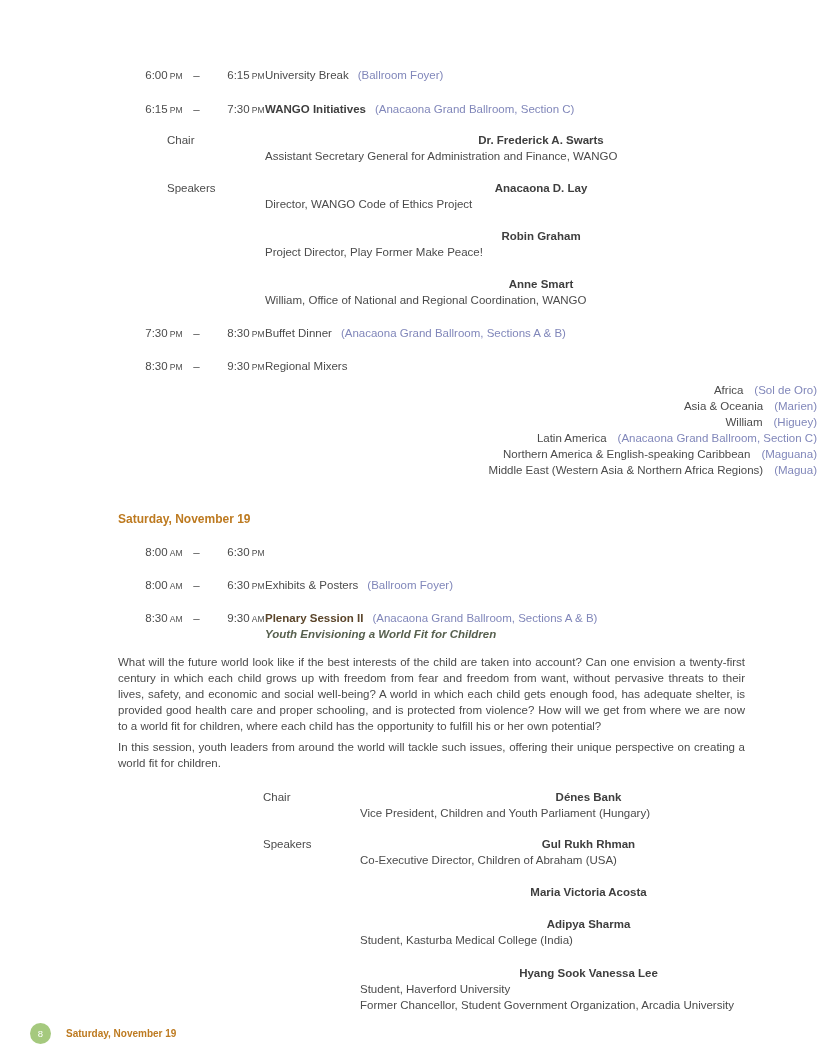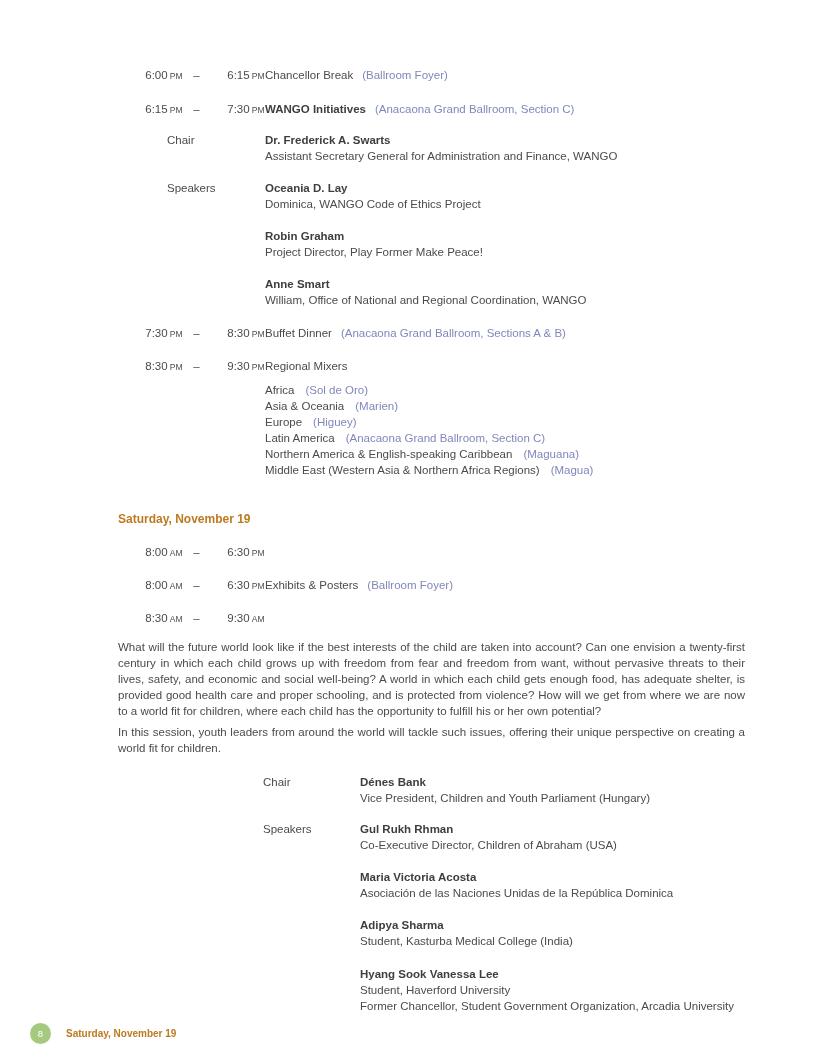--- a/index.html
+++ b/index.html
@@ -28,25 +28,25 @@
   .etitle.session { font-weight:bold; color:#5b452a; }
   .eloc { color:#8187ba; margin-left:9px; }
   .subtitle { font-weight:bold; font-style:italic; color:#57604f; }
 
   
   .prow { display:flex; margin-left:167px; }
   .prowB { display:flex; margin-left:263px; }
   .plabel { flex:none; width:98px; color:#4b4b4b; }
   .plabelB { flex:none; width:97px; color:#4b4b4b; }
   .pbody { flex:1; }
-  .pname { font-weight:bold; color:#3e3e3e; }
+  .pname { font-weight:bold; color:#3e3e3e;text-align:center; }
   .prole { color:#4b4b4b; }
 
   
-  .mixers { margin-left:265px; }
+  .mixers { margin-left:265px;text-align:right; }
   .mixrow { white-space:nowrap; }
   .mixloc { color:#8187ba; margin-left:11px; }
 
   
   .dayhead { margin-left:118px; font-size:12px; font-weight:bold; color:#bd7a20; }
 
   
   .para { margin-left:118px; width:627px; text-align:justify; color:#4b4b4b; }
 
   
@@ -68,21 +68,21 @@
 
 <div class="page">
   <div class="content">
 
     <div class="srow mb17">
       <div class="timecol">
         <span class="tpair"><span>6:00</span><span class="mer">PM</span></span>
         <span class="tdash">–</span>
         <span class="tpair"><span>6:15</span><span class="mer">PM</span></span>
       </div>
-      <div class="eventcol"><span class="etitle">Chancellor Break</span><span class="eloc">(Ballroom Foyer)</span></div>
+      <div class="eventcol"><span class="etitle">University Break</span><span class="eloc">(Ballroom Foyer)</span></div>
     </div>
 
     <div class="srow mb14">
       <div class="timecol">
         <span class="tpair"><span>6:15</span><span class="mer">PM</span></span>
         <span class="tdash">–</span>
         <span class="tpair"><span>7:30</span><span class="mer">PM</span></span>
       </div>
       <div class="eventcol"><span class="etitle bold">WANGO Initiatives</span><span class="eloc">(Anacaona Grand Ballroom, Section C)</span></div>
     </div>
@@ -91,22 +91,22 @@
       <div class="plabel">Chair</div>
       <div class="pbody">
         <div class="pname">Dr. Frederick A. Swarts</div>
         <div class="prole">Assistant Secretary General for Administration and Finance, WANGO</div>
       </div>
     </div>
 
     <div class="prow mb16">
       <div class="plabel">Speakers</div>
       <div class="pbody">
-        <div class="pname">Oceania D. Lay</div>
-        <div class="prole">Dominica, WANGO Code of Ethics Project</div>
+        <div class="pname">Anacaona D. Lay</div>
+        <div class="prole">Director, WANGO Code of Ethics Project</div>
       </div>
     </div>
     <div class="prow mb16">
       <div class="plabel"></div>
       <div class="pbody">
         <div class="pname">Robin Graham</div>
         <div class="prole">Project Director, Play Former Make Peace!</div>
       </div>
     </div>
     <div class="prow mb17">
@@ -131,21 +131,21 @@
         <span class="tpair"><span>8:30</span><span class="mer">PM</span></span>
         <span class="tdash">–</span>
         <span class="tpair"><span>9:30</span><span class="mer">PM</span></span>
       </div>
       <div class="eventcol"><span class="etitle">Regional Mixers</span></div>
     </div>
 
     <div class="mixers">
       <div class="mixrow"><span>Africa</span><span class="mixloc">(Sol de Oro)</span></div>
       <div class="mixrow"><span>Asia &amp; Oceania</span><span class="mixloc">(Marien)</span></div>
-      <div class="mixrow"><span>Europe</span><span class="mixloc">(Higuey)</span></div>
+      <div class="mixrow"><span>William</span><span class="mixloc">(Higuey)</span></div>
       <div class="mixrow"><span>Latin America</span><span class="mixloc">(Anacaona Grand Ballroom, Section C)</span></div>
       <div class="mixrow"><span>Northern America &amp; English-speaking Caribbean</span><span class="mixloc">(Maguana)</span></div>
       <div class="mixrow"><span>Middle East (Western Asia &amp; Northern Africa Regions)</span><span class="mixloc">(Magua)</span></div>
     </div>
 
     <div class="dayhead mt33 mb17">Saturday, November 19</div>
 
     <div class="srow mb16">
       <div class="timecol">
         <span class="tpair"><span>8:00</span><span class="mer">AM</span></span>
@@ -162,20 +162,24 @@
       </div>
       <div class="eventcol"><span class="etitle">Exhibits &amp; Posters</span><span class="eloc">(Ballroom Foyer)</span></div>
     </div>
 
     <div class="srow mb12">
       <div class="timecol">
         <span class="tpair"><span>8:30</span><span class="mer">AM</span></span>
         <span class="tdash">–</span>
         <span class="tpair"><span>9:30</span><span class="mer">AM</span></span>
       </div>
+      <div class="eventcol">
+        <div><span class="etitle session">Plenary Session II</span><span class="eloc">(Anacaona Grand Ballroom, Sections A &amp; B)</span></div>
+        <div class="subtitle">Youth Envisioning a World Fit for Children</div>
+      </div>
     </div>
 
     <div class="para mb5">What will the future world look like if the best interests of the child are taken into account? Can one envision a twenty-first century in which each child grows up with freedom from fear and freedom from want, without pervasive threats to their lives, safety, and economic and social well-being? A world in which each child gets enough food, has adequate shelter, is provided good health care and proper schooling, and is protected from violence? How will we get from where we are now to a world fit for children, where each child has the opportunity to fulfill his or her own potential?</div>
     <div class="para mb18">In this session, youth leaders from around the world will tackle such issues, offering their unique perspective on creating a world fit for children.</div>
 
     <div class="prowB mb15">
       <div class="plabelB">Chair</div>
       <div class="pbody">
         <div class="pname">Dénes Bank</div>
         <div class="prole">Vice President, Children and Youth Parliament (Hungary)</div>
@@ -186,21 +190,20 @@
       <div class="plabelB">Speakers</div>
       <div class="pbody">
         <div class="pname">Gul Rukh Rhman</div>
         <div class="prole">Co-Executive Director, Children of Abraham (USA)</div>
       </div>
     </div>
     <div class="prowB mb16">
       <div class="plabelB"></div>
       <div class="pbody">
         <div class="pname">Maria Victoria Acosta</div>
-        <div class="prole">Asociación de las Naciones Unidas de la República Dominica</div>
       </div>
     </div>
     <div class="prowB mb17">
       <div class="plabelB"></div>
       <div class="pbody">
         <div class="pname">Adipya Sharma</div>
         <div class="prole">Student, Kasturba Medical College (India)</div>
       </div>
     </div>
     <div class="prowB">

